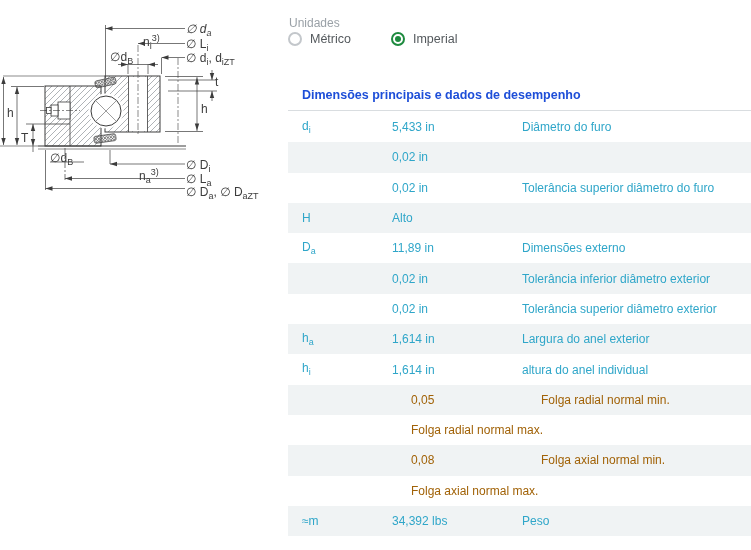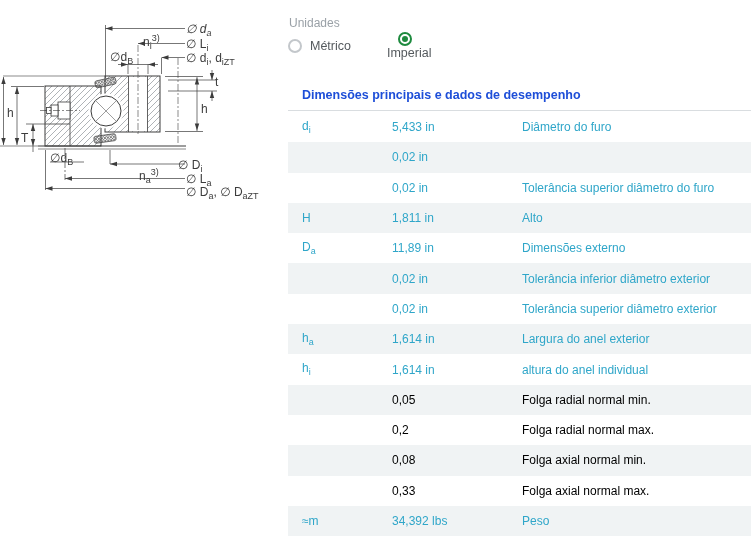--- a/index.html
+++ b/index.html
@@ -10,36 +10,36 @@
   .diagram { position:absolute; left:0; top:0; width:285px; height:212px; }
   .diagram svg { position:absolute; left:0; top:0; }
   .diagram .lbl { position:absolute; font-size:12px; color:#3c3c3c; white-space:nowrap; line-height:16px; }
   .diagram .lbl sub { font-size:9px; }
   .diagram .lbl sup { font-size:9px; }
 
   
   .units-title { position:absolute; left:289px; top:16px; font-size:12px; color:#9aa1a7; }
   .radio-group { position:absolute; left:288px; top:32px; display:flex; align-items:center; }
   .radio-opt { display:flex; align-items:center; cursor:pointer; }
-  .radio-opt + .radio-opt { margin-left:28px;flex-direction:column; }
+  .radio-opt + .radio-opt { margin-left:40px; }
   .radio { width:14px; height:14px; border-radius:50%; border:2px solid #c3c7cb;
            box-sizing:border-box; background:#fff; position:relative; flex:0 0 auto; }
   .radio.checked { border-color:#1d8a3e; }
   .radio.checked::after { content:''; position:absolute; left:2px; top:2px; right:2px; bottom:2px;
                           border-radius:50%; background:#1d8a3e; }
   .radio-label { margin-left:8px; font-size:12.5px; color:#54595d; }
 
   
   .section-title { position:absolute; left:302px; top:88px; font-size:12.5px;
                    font-weight:bold; color:#1d4ed8; }
   .divider { position:absolute; left:288px; top:110px; width:463px; height:1px; background:#d9dde0; }
   .spec-table { position:absolute; left:288px; top:112px; width:463px; }
   .row { display:flex; height:30.3px; align-items:center; font-size:12px; color:#2fa6c9; }
   .row.alt { background:#f0f3f4; }
-  .row.muted { color:#000000; }
+  .row.muted { color:#a16207;padding-left:19px; }
   .c1 { width:104px; padding-left:14px; box-sizing:border-box; flex:0 0 auto; }
   .c1 sub { font-size:9px; }
   .c2 { width:130px; flex:0 0 auto; }
   .c3 { flex:1 1 auto; }
 </style>
 </head>
 <body>
 
 <div class="page">
 
@@ -161,21 +161,21 @@
     <div class="lbl" style="left:186px; top:21px;font-style:italic;">∅ d<sub>a</sub></div>
     <div class="lbl" style="left:143px; top:30px;">n<sub>i</sub><sup>3)</sup></div>
     <div class="lbl" style="left:186px; top:36px;">∅ L<sub>i</sub></div>
     <div class="lbl" style="left:110px; top:49px;">∅d<sub>B</sub></div>
     <div class="lbl" style="left:186px; top:50px;">∅ d<sub>i</sub>, d<sub>iZT</sub></div>
     <div class="lbl" style="left:215px; top:74px;">t</div>
     <div class="lbl" style="left:201px; top:101px;">h</div>
     <div class="lbl" style="left:7px;   top:105px;">h</div>
     <div class="lbl" style="left:21px;  top:130px;">T</div>
     <div class="lbl" style="left:50px;  top:150px;">∅d<sub>B</sub></div>
-    <div class="lbl" style="left:178px; top:157px;text-align:center;">∅ D<sub>i</sub></div>
+    <div class="lbl" style="left:186px; top:157px;text-align:center;">∅ D<sub>i</sub></div>
     <div class="lbl" style="left:123px; top:164px;margin-left:16px;">n<sub>a</sub><sup>3)</sup></div>
     <div class="lbl" style="left:186px; top:171px;">∅ L<sub>a</sub></div>
     <div class="lbl" style="left:186px; top:184px;">∅ D<sub>a</sub>, ∅ D<sub>aZT</sub></div>
   </div>
 
   <div class="units-title">Unidades</div>
   <div class="radio-group">
     <div class="radio-opt">
       <span class="radio" id="radio-0"></span>
       <span class="radio-label">Métrico</span>
@@ -198,21 +198,20 @@
       <div class="c1"></div>
       <div class="c2">0,02 in</div>
     </div>
       <div class="row">
       <div class="c1"></div>
       <div class="c2">0,02 in</div>
       <div class="c3">Tolerância superior diâmetro do furo</div>
     </div>
       <div class="row alt">
       <div class="c1">H</div>
-      <div class="c2">1,811 in</div>
       <div class="c3">Alto</div>
     </div>
       <div class="row">
       <div class="c1">D<sub>a</sub></div>
       <div class="c2">11,89 in</div>
       <div class="c3">Dimensões externo</div>
     </div>
       <div class="row alt">
       <div class="c1"></div>
       <div class="c2">0,02 in</div>
@@ -233,31 +232,29 @@
       <div class="c2">1,614 in</div>
       <div class="c3">altura do anel individual</div>
     </div>
       <div class="row alt muted">
       <div class="c1"></div>
       <div class="c2">0,05</div>
       <div class="c3">Folga radial normal min.</div>
     </div>
       <div class="row muted">
       <div class="c1"></div>
-      <div class="c2">0,2</div>
       <div class="c3">Folga radial normal max.</div>
     </div>
       <div class="row alt muted">
       <div class="c1"></div>
       <div class="c2">0,08</div>
       <div class="c3">Folga axial normal min.</div>
     </div>
       <div class="row muted">
       <div class="c1"></div>
-      <div class="c2">0,33</div>
       <div class="c3">Folga axial normal max.</div>
     </div>
       <div class="row alt">
       <div class="c1">≈m</div>
       <div class="c2">34,392 lbs</div>
       <div class="c3">Peso</div>
     </div>
     </div>
 
 </div>

